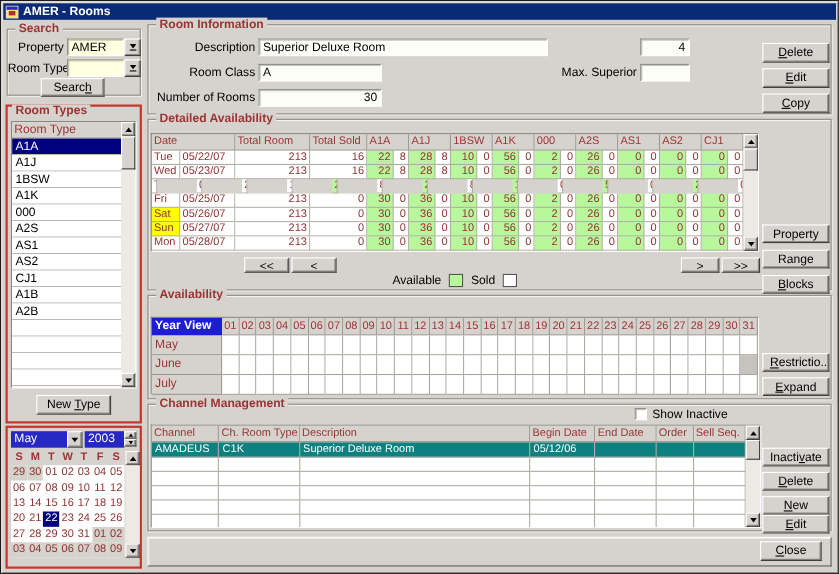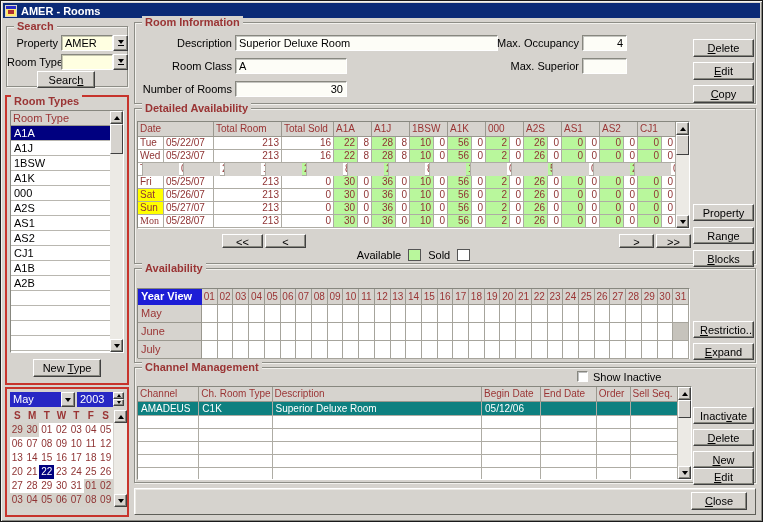--- a/index.html
+++ b/index.html
@@ -226,21 +226,20 @@
   </div>
 
   <div class="group" style="left:133px;top:21px;width:622px;height:82px;">
     <span class="grouplabel">Room Information</span>
     <span class="lbl r" style="left:2px;top:12px;width:95px;">Description</span>
     <input class="field" style="left: 100px; top: 12px; width: 263px;" value="Superior Deluxe Room">
     <span class="lbl r" style="left:2px;top:35px;width:95px;">Room Class</span>
     <input class="field" style="left: 100px; top: 35px; width: 112px;" value="A">
     <span class="lbl r" style="left:2px;top:58px;width:95px;">Number of Rooms</span>
     <input class="field num" style="left: 100px; top: 58px; width: 112px;" value="30">
-    <span class="lbl r" style="left:330px;top:12px;width:114px;">Max. Occupancy</span>
     <input class="field num" style="left: 447px; top: 12px; width: 45px;" value="4">
     <span class="lbl r" style="left:330px;top:35px;width:114px;">Max. Superior</span>
     <input class="field num" style="left: 447px; top: 35px; width: 45px;" value="">
   </div>
   <button class="btn" style="left:692px;top:38px;width:61px;height:18px;"><u>D</u>elete</button>
   <button class="btn" style="left:692px;top:61px;width:61px;height:18px;"><u>E</u>dit</button>
   <button class="btn" style="left:692px;top:84px;width:61px;height:18px;"><u>C</u>opy</button>
 
   <div class="group" style="left:133px;top:107px;width:622px;height:156px;">
     <span class="grouplabel">Detailed Availability</span>
@@ -398,21 +397,21 @@
             <div class="dcell avail num" style="width: 24px;">26</div>
             <div class="dcell num" style="width: 14px;">0</div>
             <div class="dcell avail num" style="width: 24px;">0</div>
             <div class="dcell num" style="width: 14px;">0</div>
             <div class="dcell avail num" style="width: 24px;">0</div>
             <div class="dcell num" style="width: 14px;">0</div>
             <div class="dcell avail num" style="width: 24px;">0</div>
             <div class="dcell num" style="width: 14px;">0</div>
           </div>
           <div class="trow" style="height: 13px;">
-            <div class="dcell" style="width: 26px; font-family: Liberation Serif, serif;">Mon</div>
+            <div class="dcell" style="width: 26px;">Mon</div>
             <div class="dcell" style="width: 50px;">05/28/07</div>
             <div class="dcell num" style="width: 68px;">213</div>
             <div class="dcell num" style="width: 52px;">0</div>
             <div class="dcell avail num" style="width: 24px;">30</div>
             <div class="dcell num" style="width: 14px;">0</div>
             <div class="dcell avail num" style="width: 24px;">36</div>
             <div class="dcell num" style="width: 14px;">0</div>
             <div class="dcell avail num" style="width: 24px;">10</div>
             <div class="dcell num" style="width: 14px;">0</div>
             <div class="dcell avail num" style="width: 24px;">56</div>

